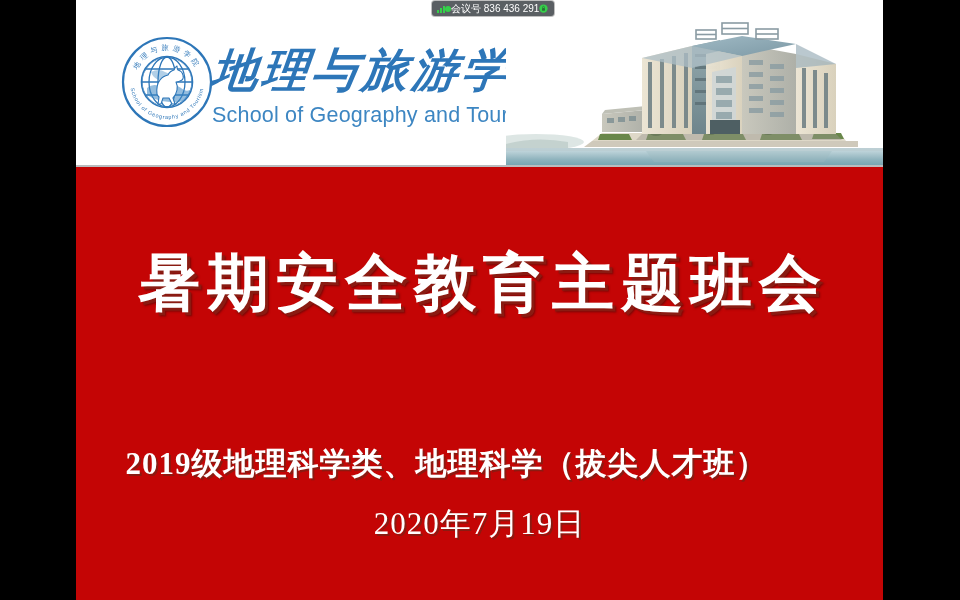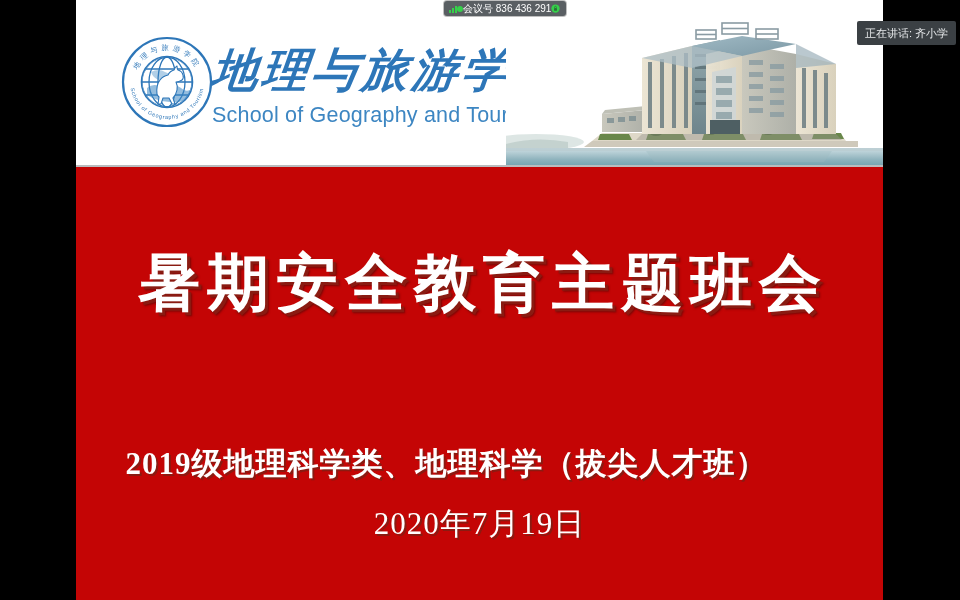--- a/index.html
+++ b/index.html
@@ -145,21 +145,21 @@
     line-height: 42px;
     color: #ffffff;
     letter-spacing: 1px;
     text-shadow: 2px 2px 0 #8a1b12;
     white-space: nowrap;
   }
 
   
   .meeting-pill {
     position: absolute;
-    left: 444px;
+    left: 432px;
     top: 1px;
     height: 15px;
     display: flex;
     align-items: center;
     gap: 0;
     padding: 0 6px 0 5px;
     background: #5a5f63;
     border-radius: 3px;
     box-shadow: 0 0 0 1px rgba(0,0,0,0.25);
   }
@@ -409,17 +409,14 @@
     </span>
     <span class="rec-dot"></span>
     <span class="meeting-text">会议号 836 436 291</span>
     <svg class="lock-icon" viewBox="0 0 12 12" xmlns="http://www.w3.org/2000/svg">
       <circle cx="6" cy="6" r="5.5" fill="#35d04a"></circle>
       <rect x="4" y="5.3" width="4" height="3.6" rx="0.6" fill="#2c6f38"></rect>
       <path d="M 4.8,5.3 V 4.3 a 1.2,1.2 0 0 1 2.4,0 v 1" fill="none" stroke="#2c6f38" stroke-width="0.9"></path>
     </svg>
   </div>
 
-  <div class="speaker-badge">
-    <span class="speaker-text">正在讲话: 齐小学</span>
-  </div>
 
 </div>
 
 </body></html>

